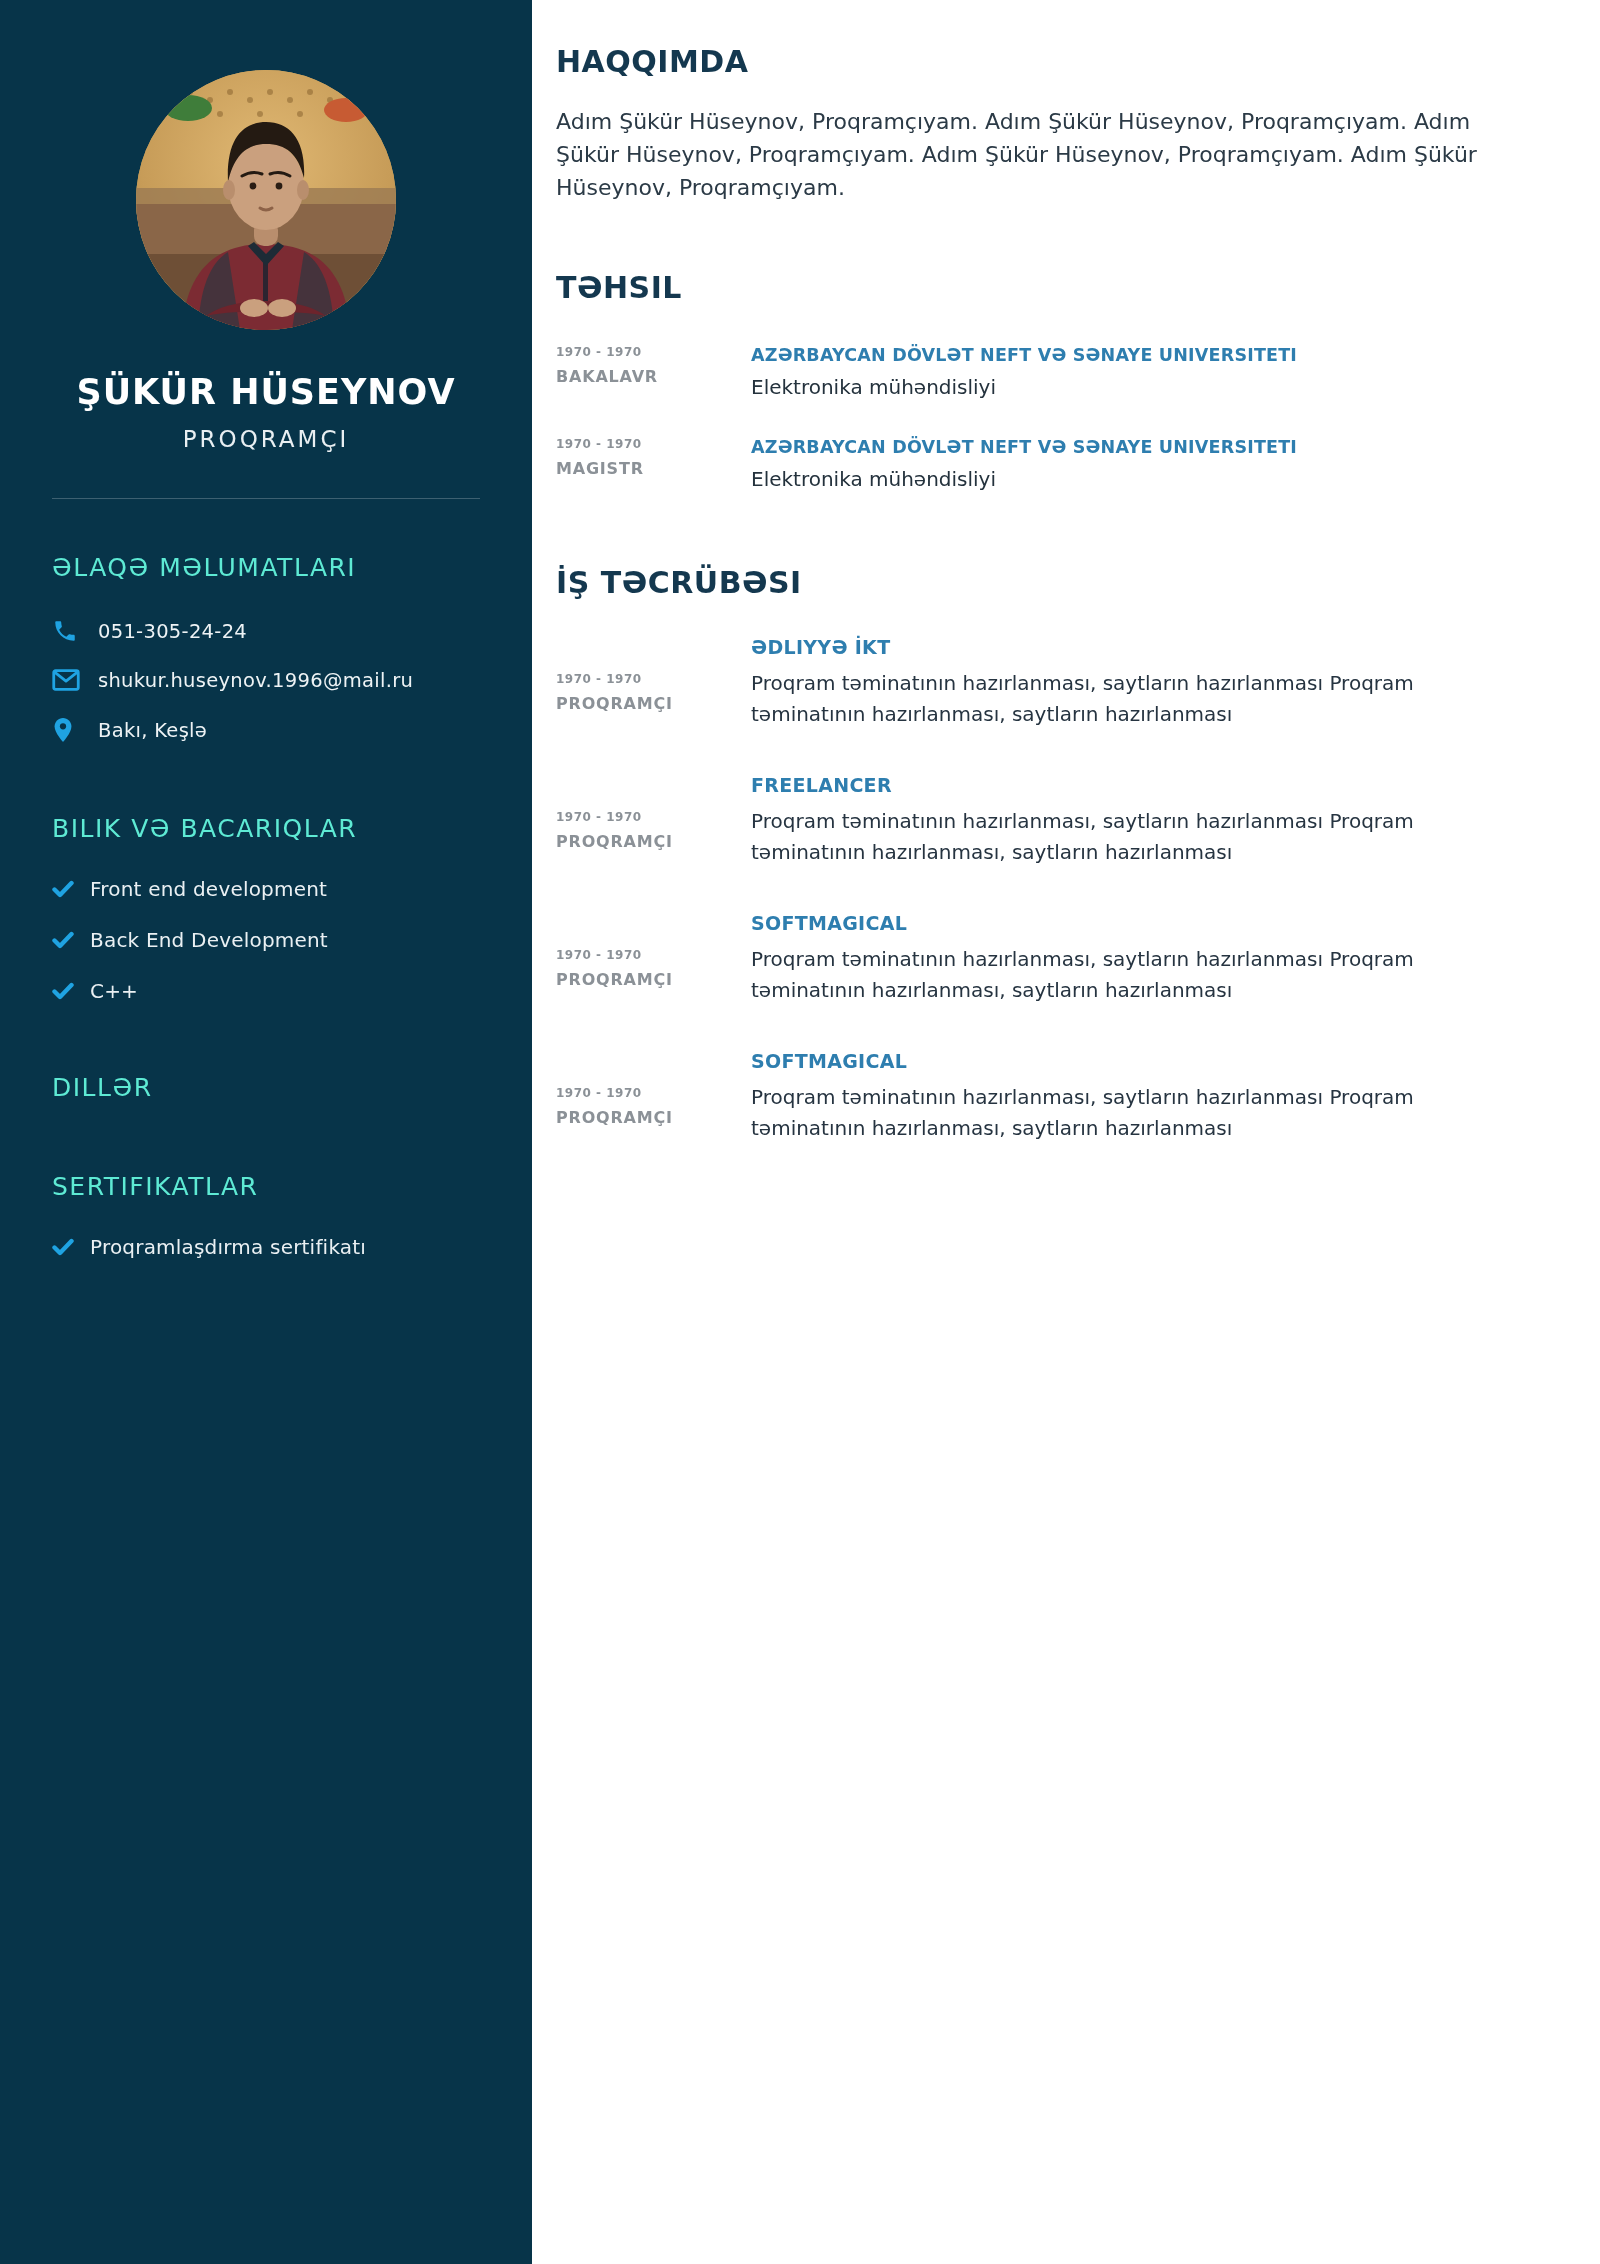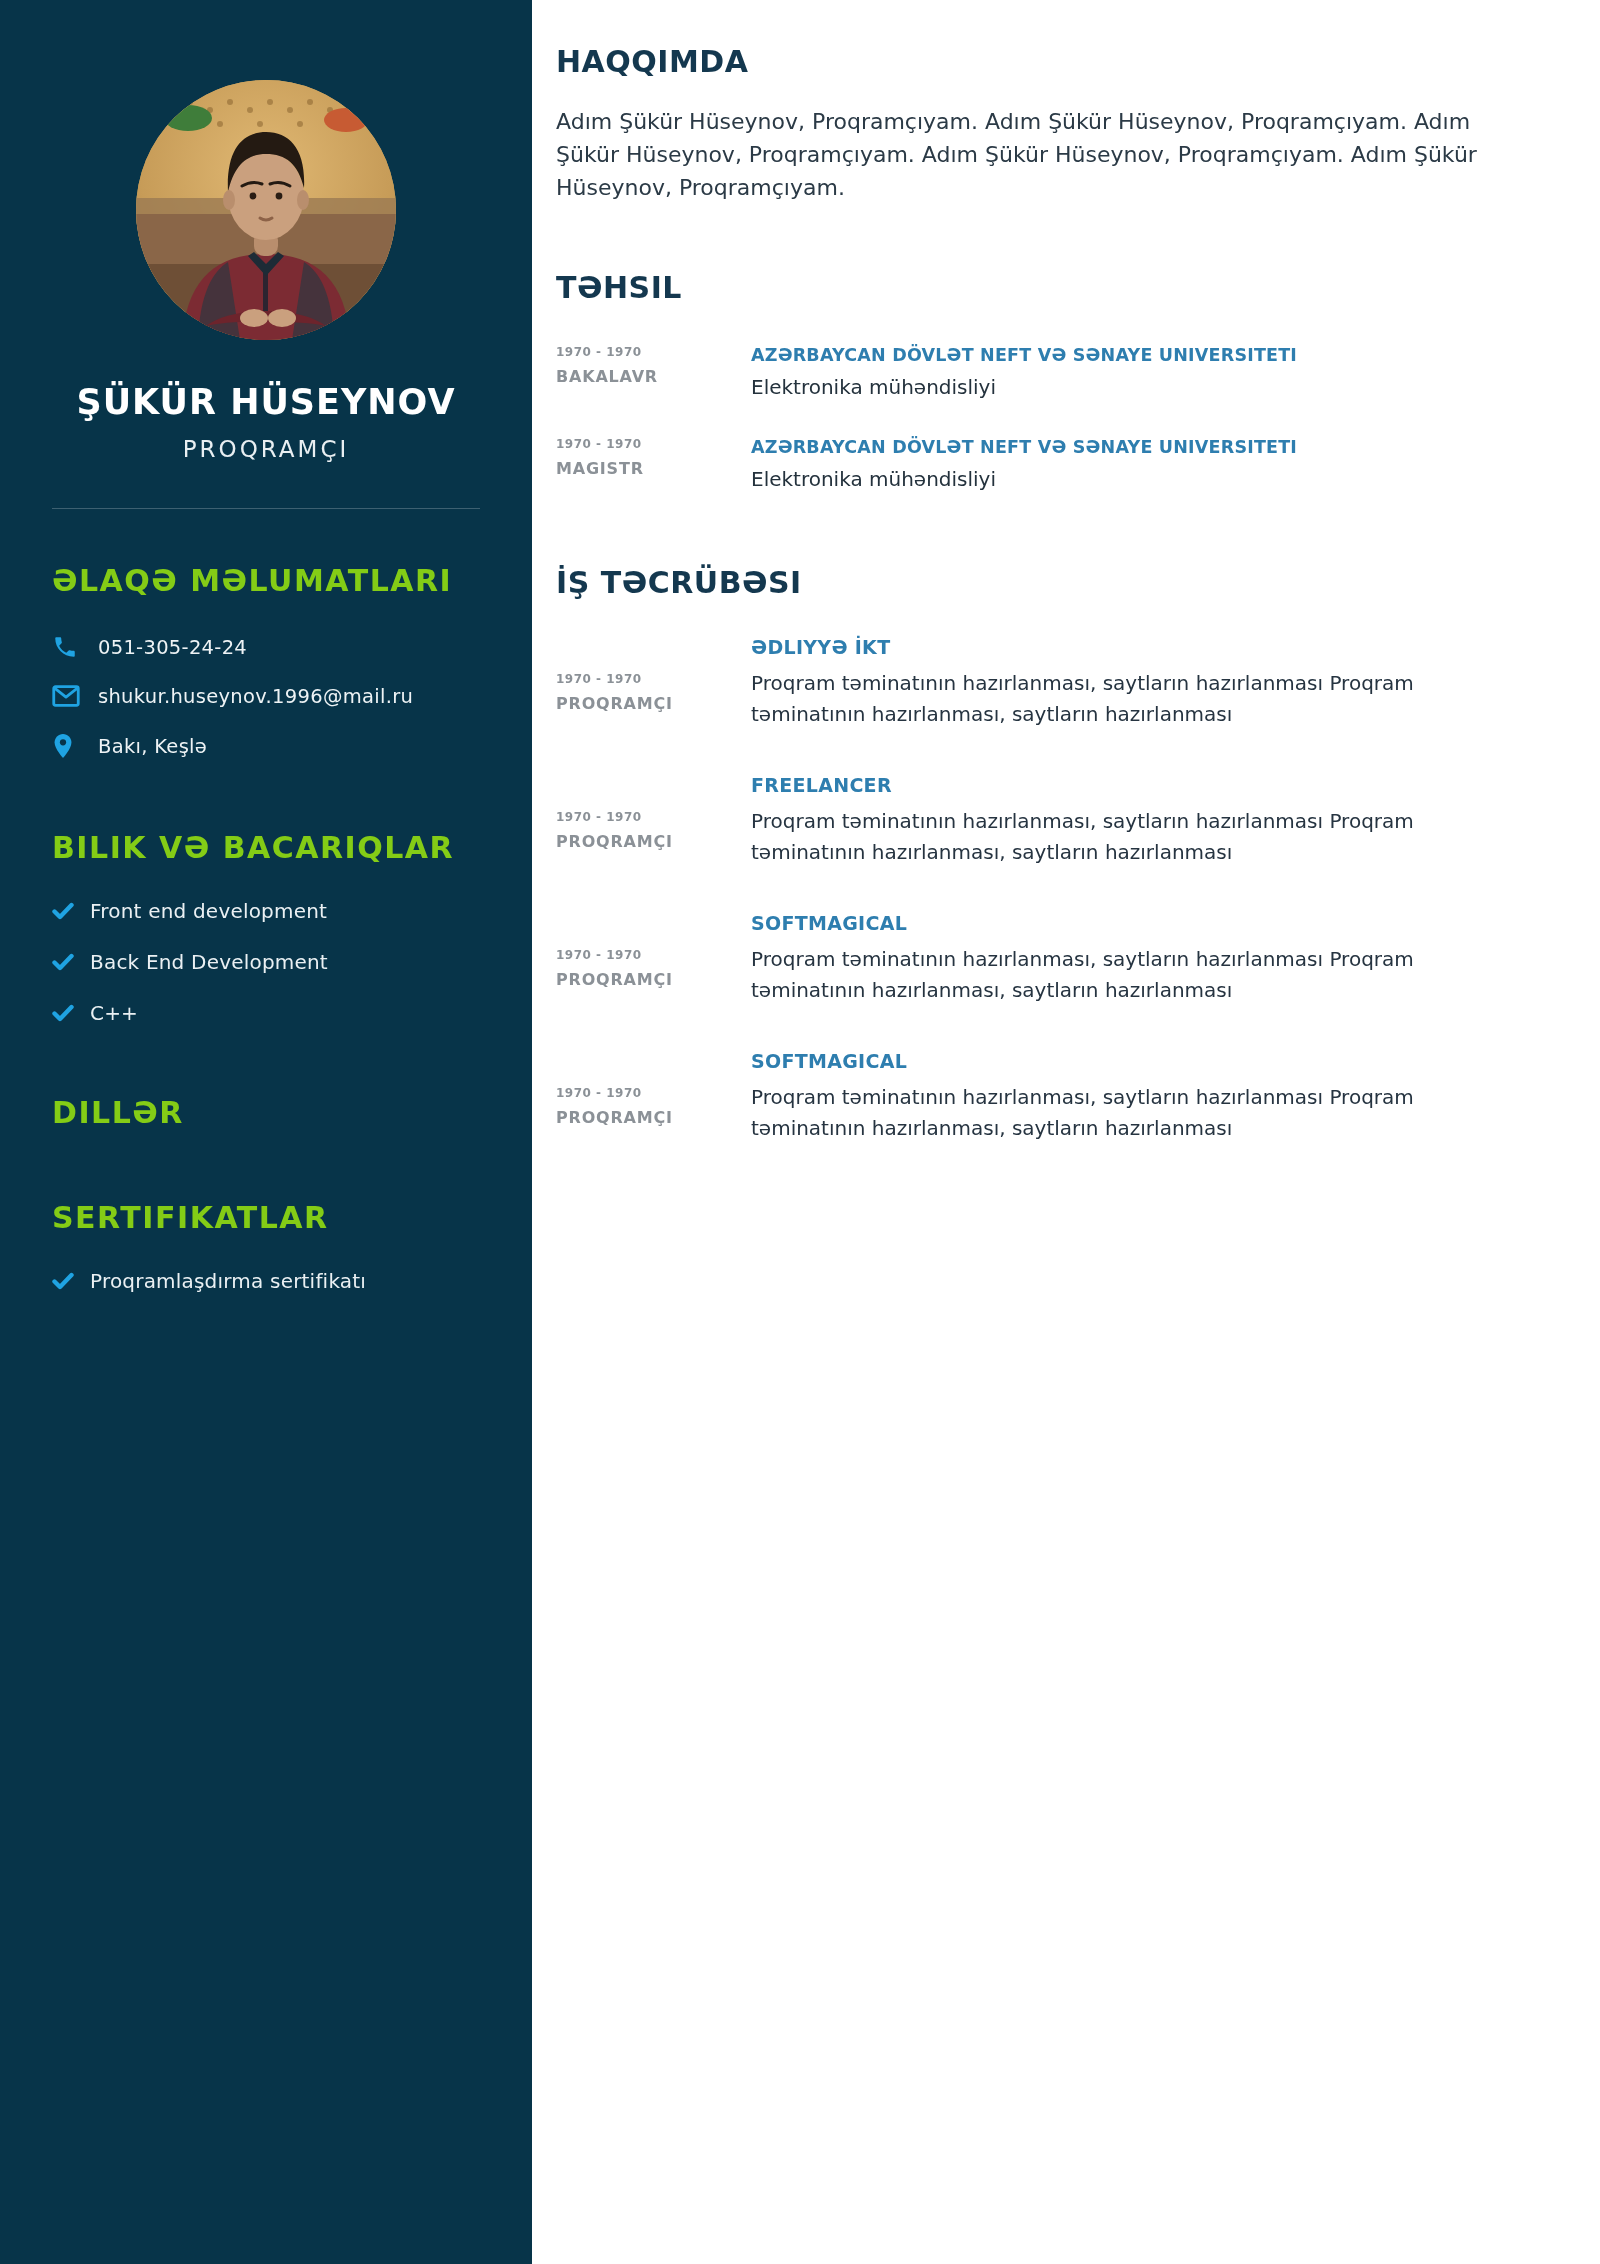--- a/index.html
+++ b/index.html
@@ -14,21 +14,21 @@
     margin: 0 auto;
     overflow: hidden;
   }
 
   
   .sidebar {
     width: 532px;
     flex: 0 0 532px;
     background: #073449;
     color: #ffffff;
-    padding: 16px 52px;
+    padding: 6px 52px;
   }
   .photo-wrap {
     width: 260px;
     height: 260px;
     margin: 64px auto 0;
     border-radius: 50%;
     overflow: hidden;
     background: #c9a35f;
   }
   .photo-wrap svg { display: block; width: 100%; height: 100%; }
@@ -49,24 +49,24 @@
     letter-spacing: 3px;
     color: #e9eff2;
   }
   .divider {
     margin-top: 46px;
     height: 1px;
     background: rgba(255,255,255,0.22);
   }
 
   .side-heading {
-    font-size: 30px;
-    font-weight: 700;
+    font-size: 25px;
+    font-weight: 400;
     letter-spacing: 1.5px;
-    color: #84cc16;
+    color: #5eead4;
   }
   .contact-section { margin-top: 54px; }
   .contact-list { margin-top: 36px; }
   .contact-row {
     display: flex;
     align-items: center;
     margin-bottom: 24px;
   }
   .contact-icon {
     width: 30px;

